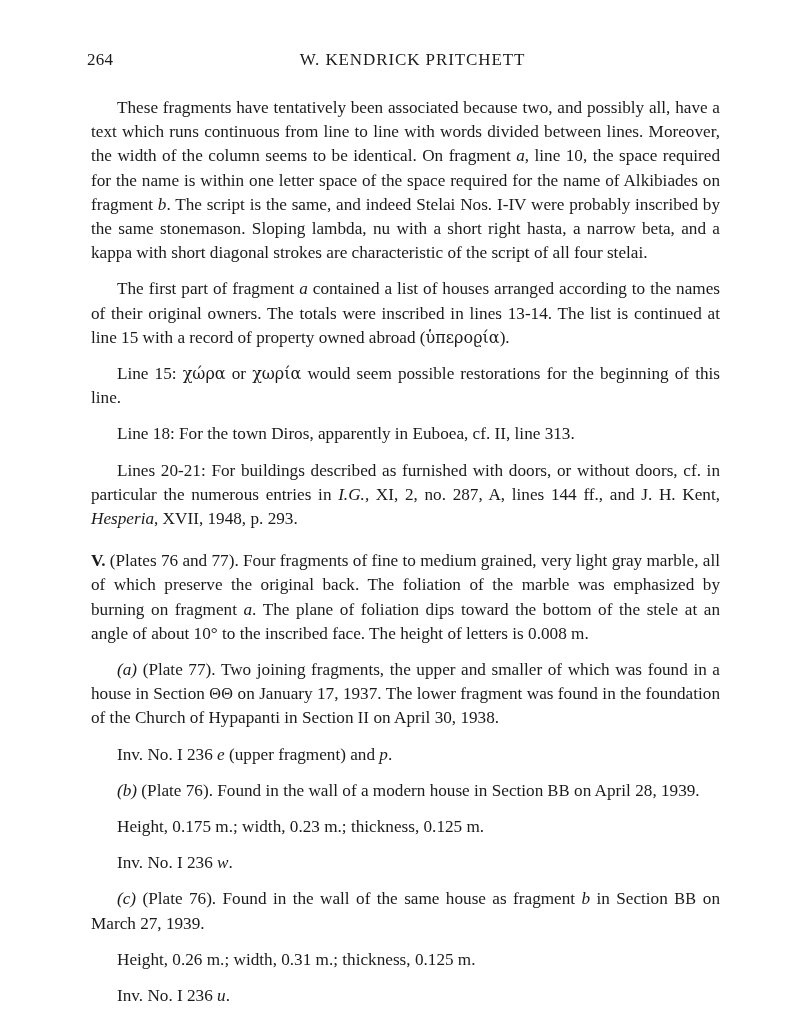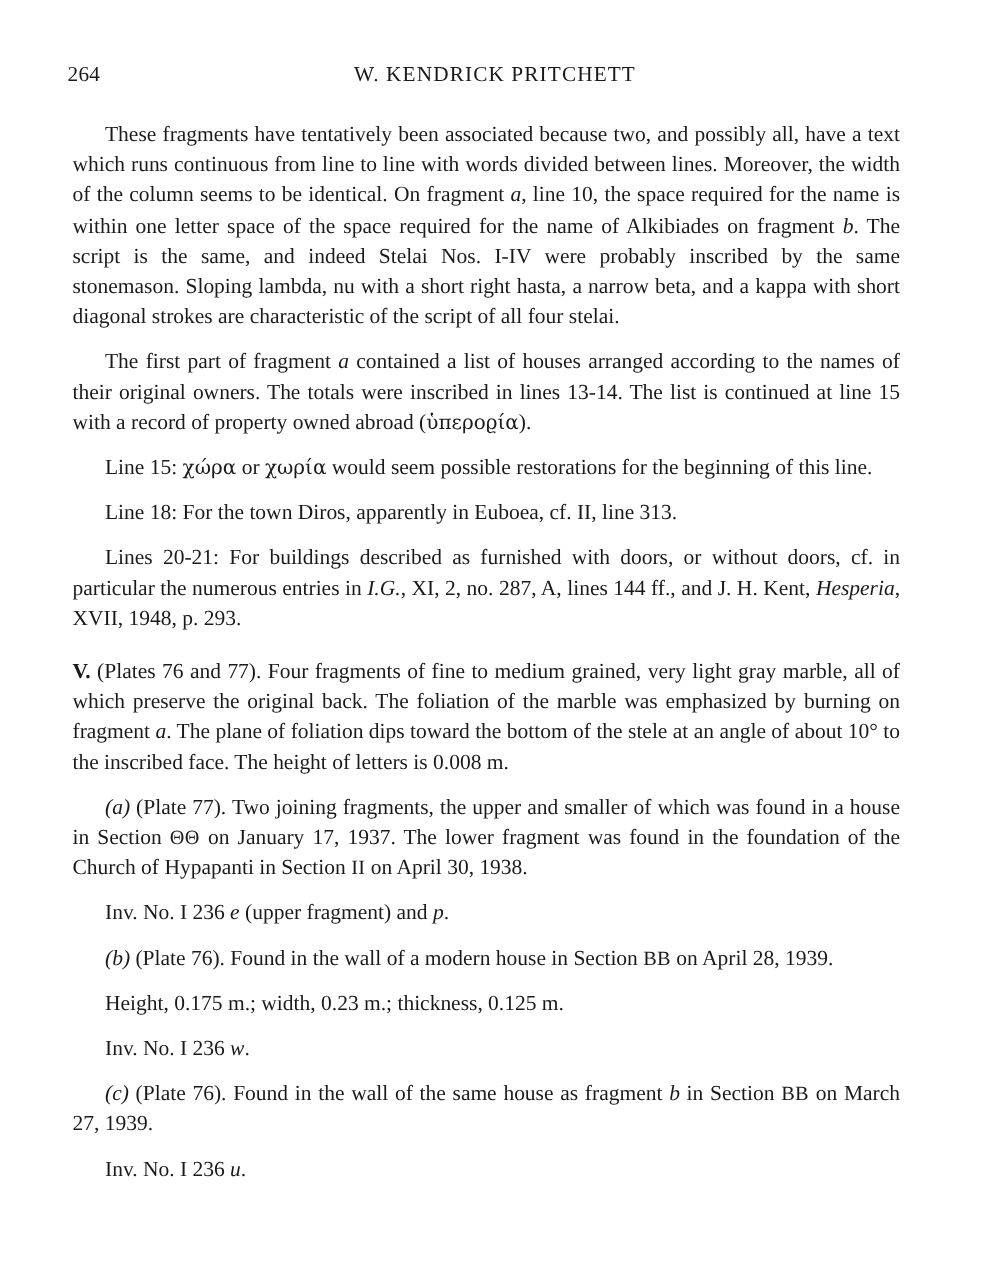--- a/index.html
+++ b/index.html
@@ -12,21 +12,21 @@
     height: 1024px;
     font-family: "Liberation Serif", serif;
     color: #1a1a1a;
     overflow: hidden;
   }
   .page {
     position: relative;
     width: 790px;
     height: 1024px;
     box-sizing: border-box;
-    padding: 50px 58px 0 46px;
+    padding: 50px 58px 0 79px;
   }
   .running-head {
     position: relative;
     height: 34px;
     font-size: 17px;
   }
   .folio {
     position: absolute;
     left: 8px;
     top: 0;
@@ -118,18 +118,19 @@
     <p class="indent"><span>Inv. No. I 236 </span><span class="it">e</span><span> (upper fragment) and </span><span class="it">p</span><span>.</span></p>
 
     <p class="indent"><span class="it">(b)</span><span>  (Plate 76).  Found in the wall of a modern house in Section </span><span class="sc-inline">BB</span><span> on April 28, 1939.</span></p>
 
     <p class="indent">Height, 0.175 m.; width, 0.23 m.; thickness, 0.125 m.</p>
 
     <p class="indent"><span>Inv. No. I 236 </span><span class="it">w</span><span>.</span></p>
 
     <p class="indent"><span class="it">(c)</span><span>  (Plate 76).  Found in the wall of the same house as fragment </span><span class="it">b</span><span> in Section </span><span class="sc-inline">BB</span><span> on March 27, 1939.</span></p>
 
+    <p class="indent">Height, 0.26 m.; width, 0.31 m.; thickness, 0.125 m.</p>
 
     <p class="indent"><span>Inv. No. I 236 </span><span class="it">u</span><span>.</span></p>
 
 
   </div>
 </div>
 
 </body></html>

